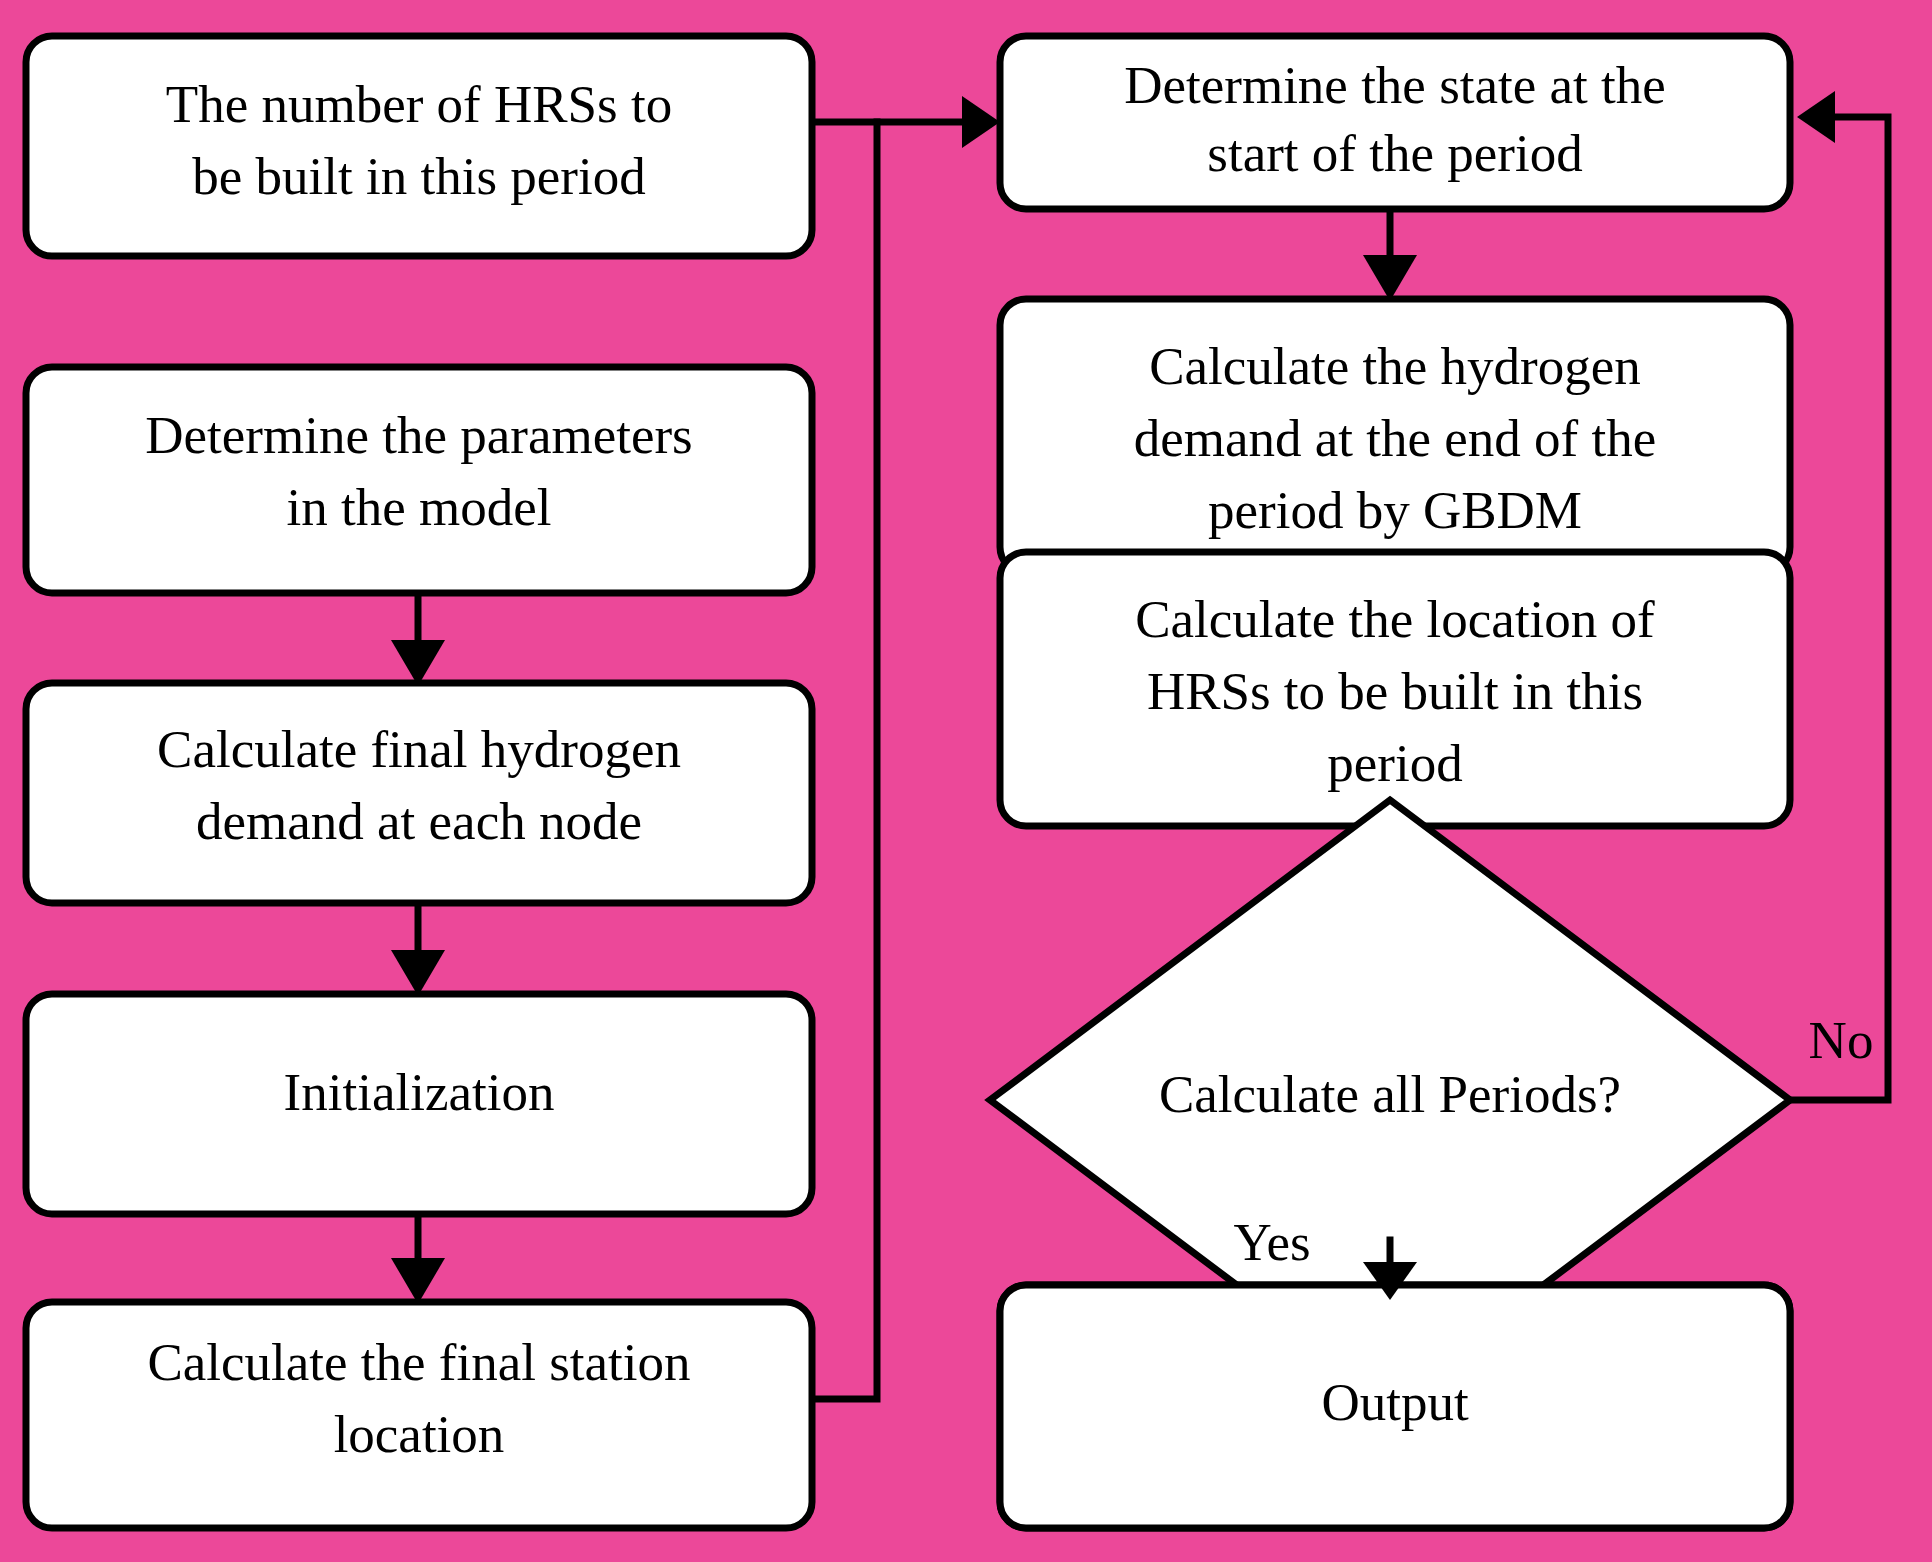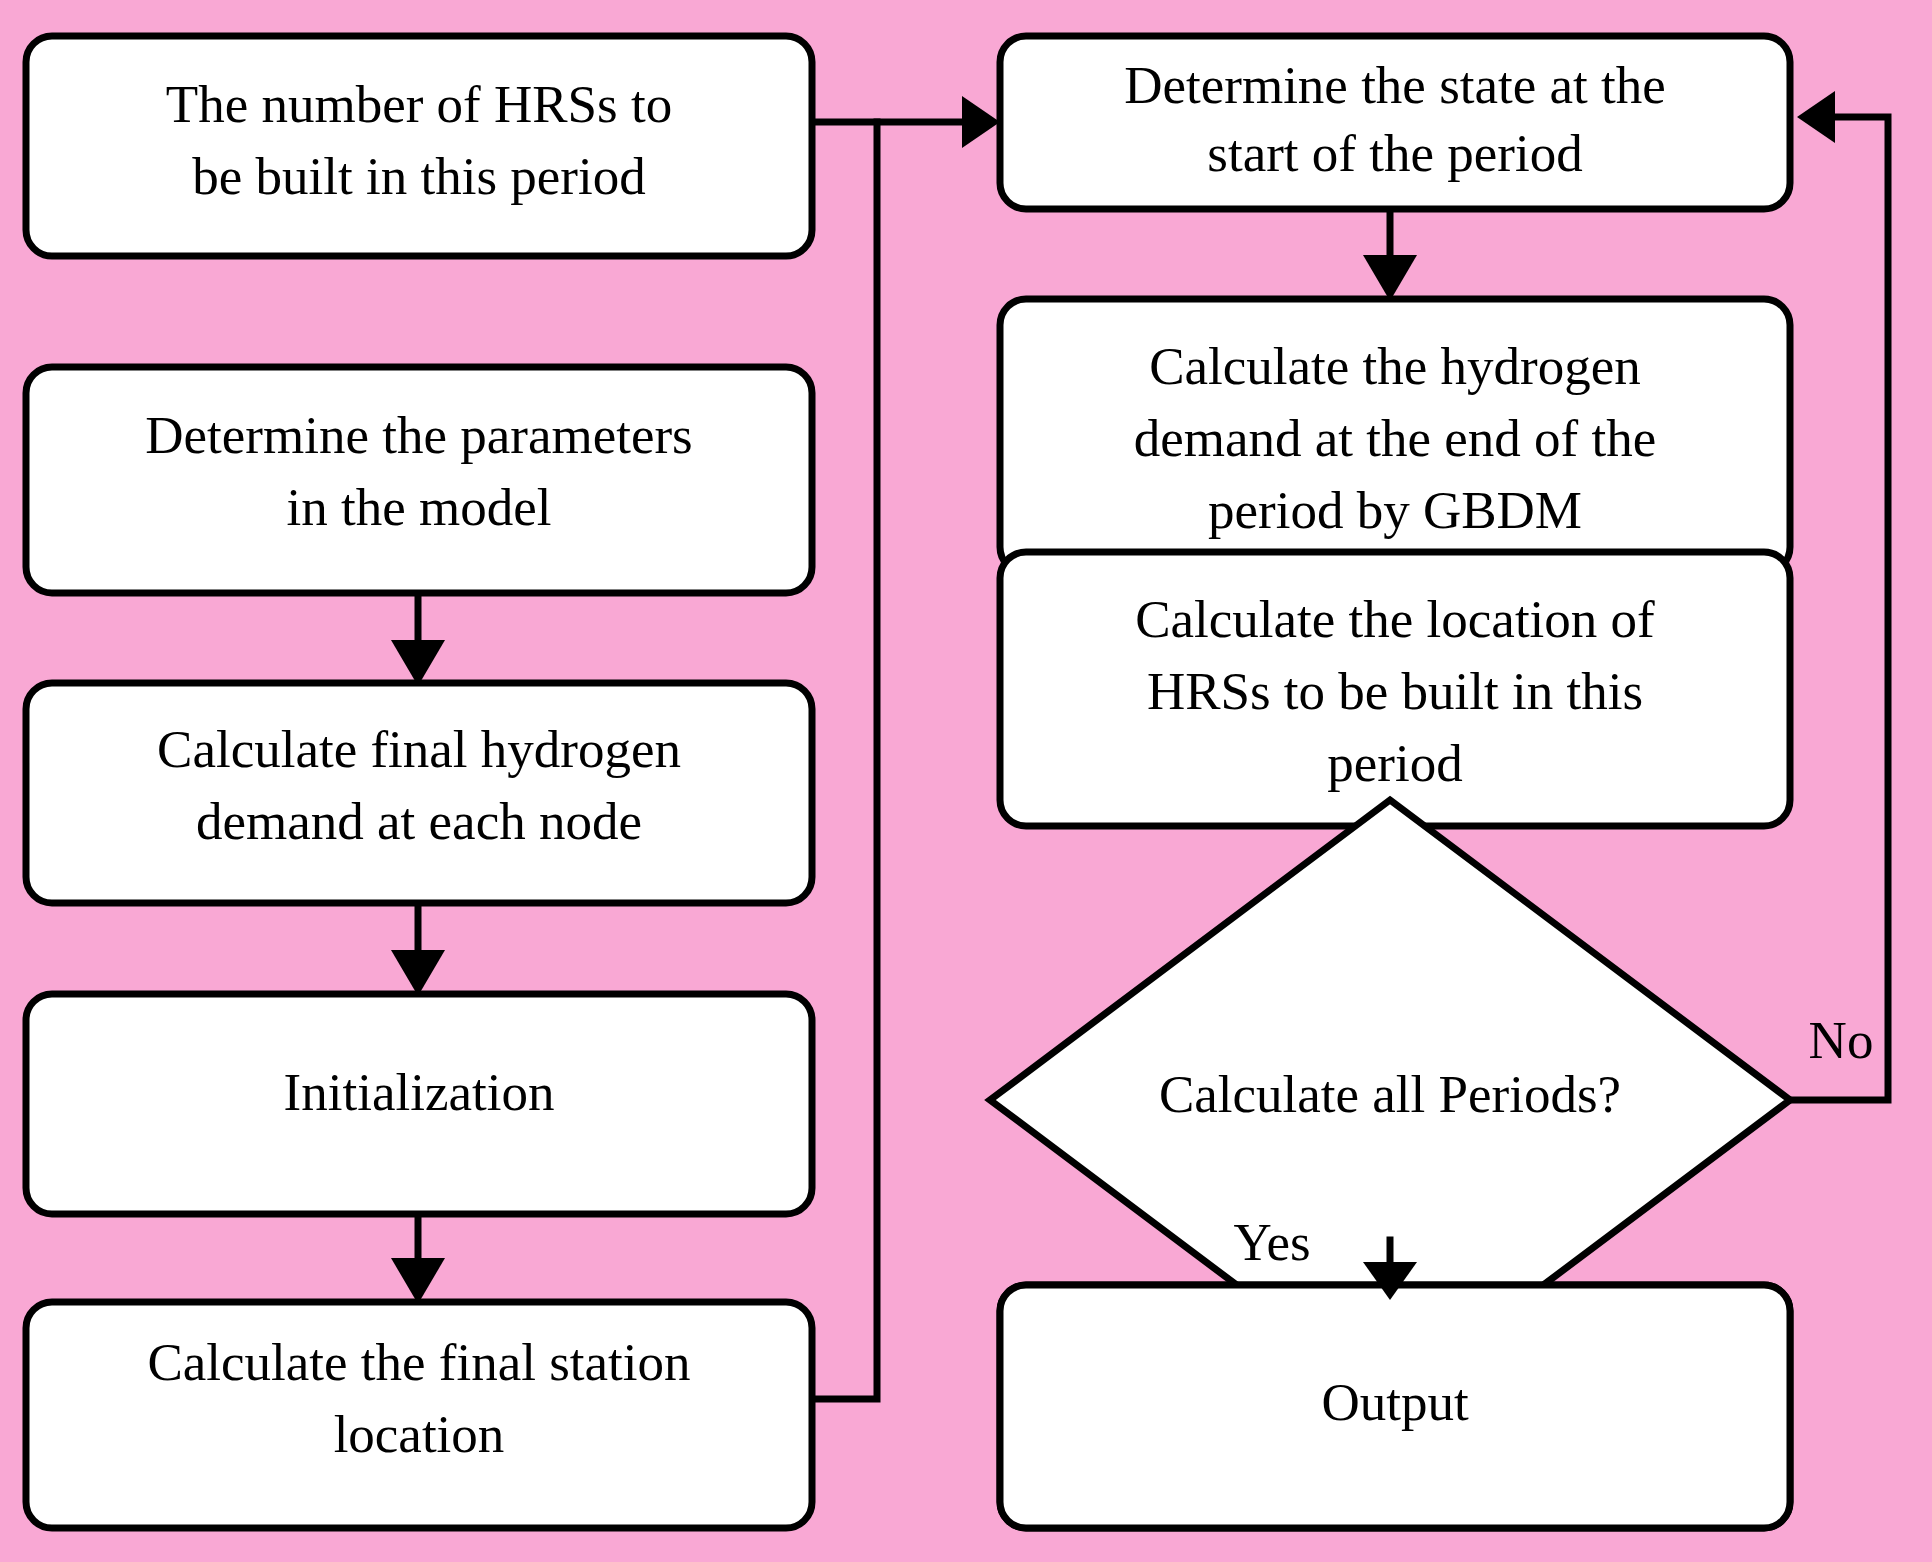--- a/index.html
+++ b/index.html
@@ -4,21 +4,21 @@
 <style>
   html, body {
     margin: 0;
     padding: 0;
     background: #ffffff;
   }
   #flowchart-root {
     position: relative;
     width: 1932px;
     height: 1562px;
-    background: #f9a8d4;
+    background: #ec4899;
     font-family: "Liberation Serif", "DejaVu Serif", serif;
     overflow: hidden;
   }
   svg.board {
     position: absolute;
     left: 0;
     top: 0;
     width: 1932px;
     height: 1562px;
     display: block;

